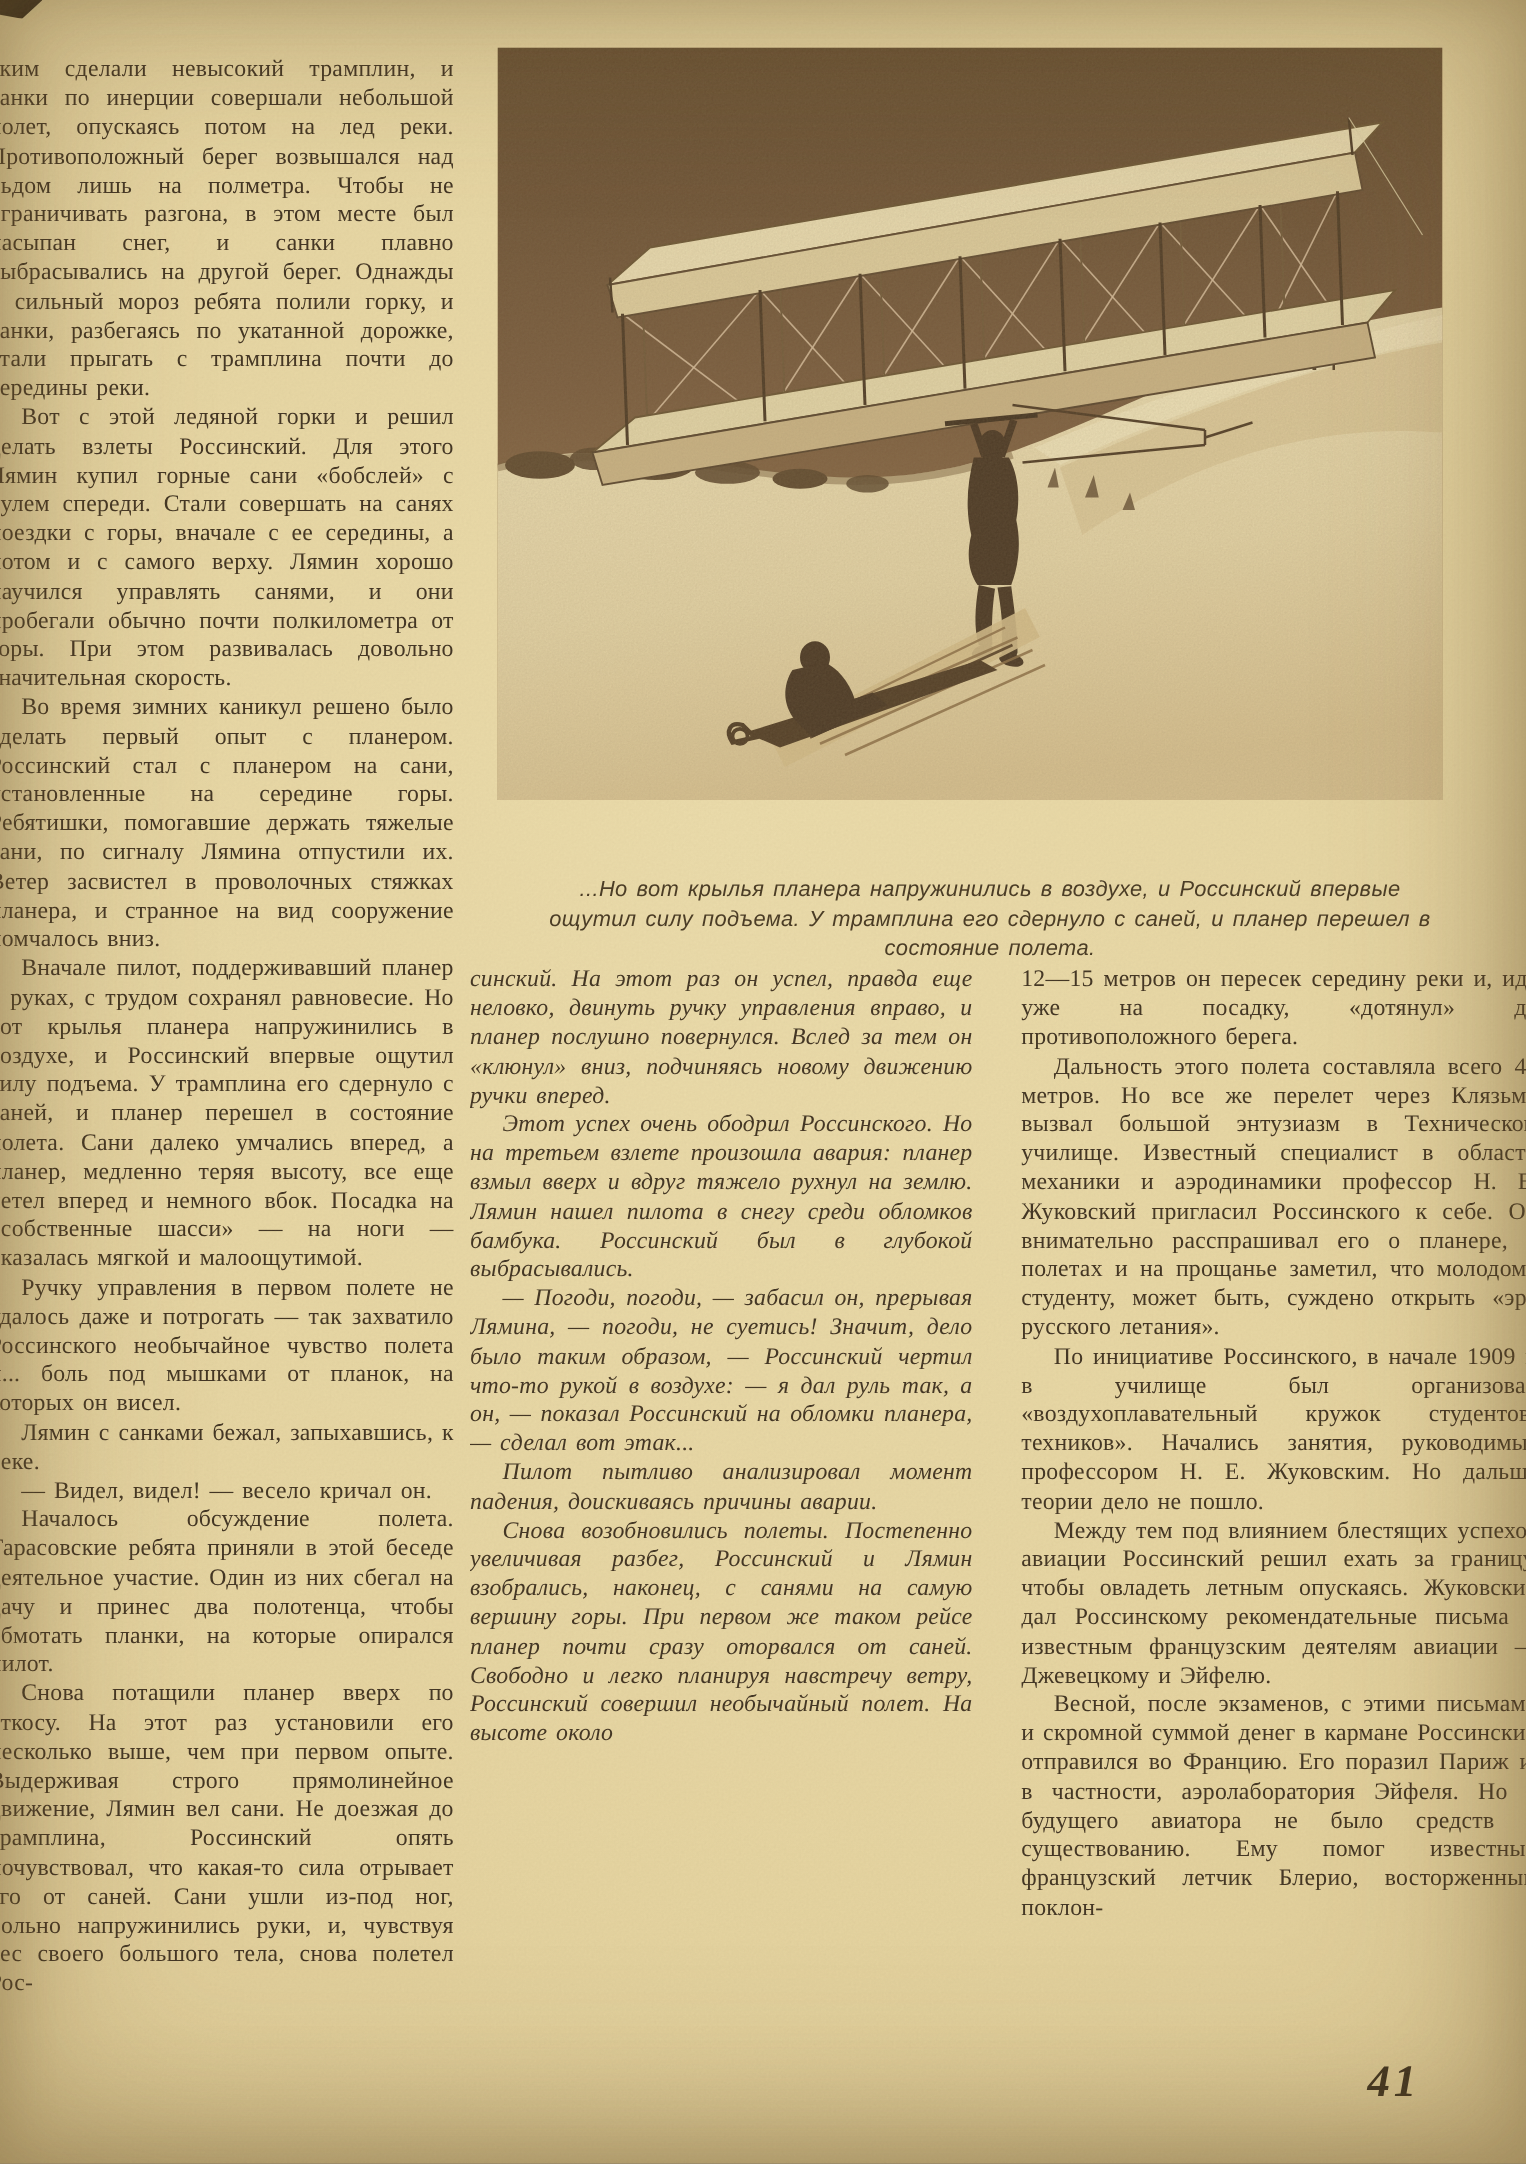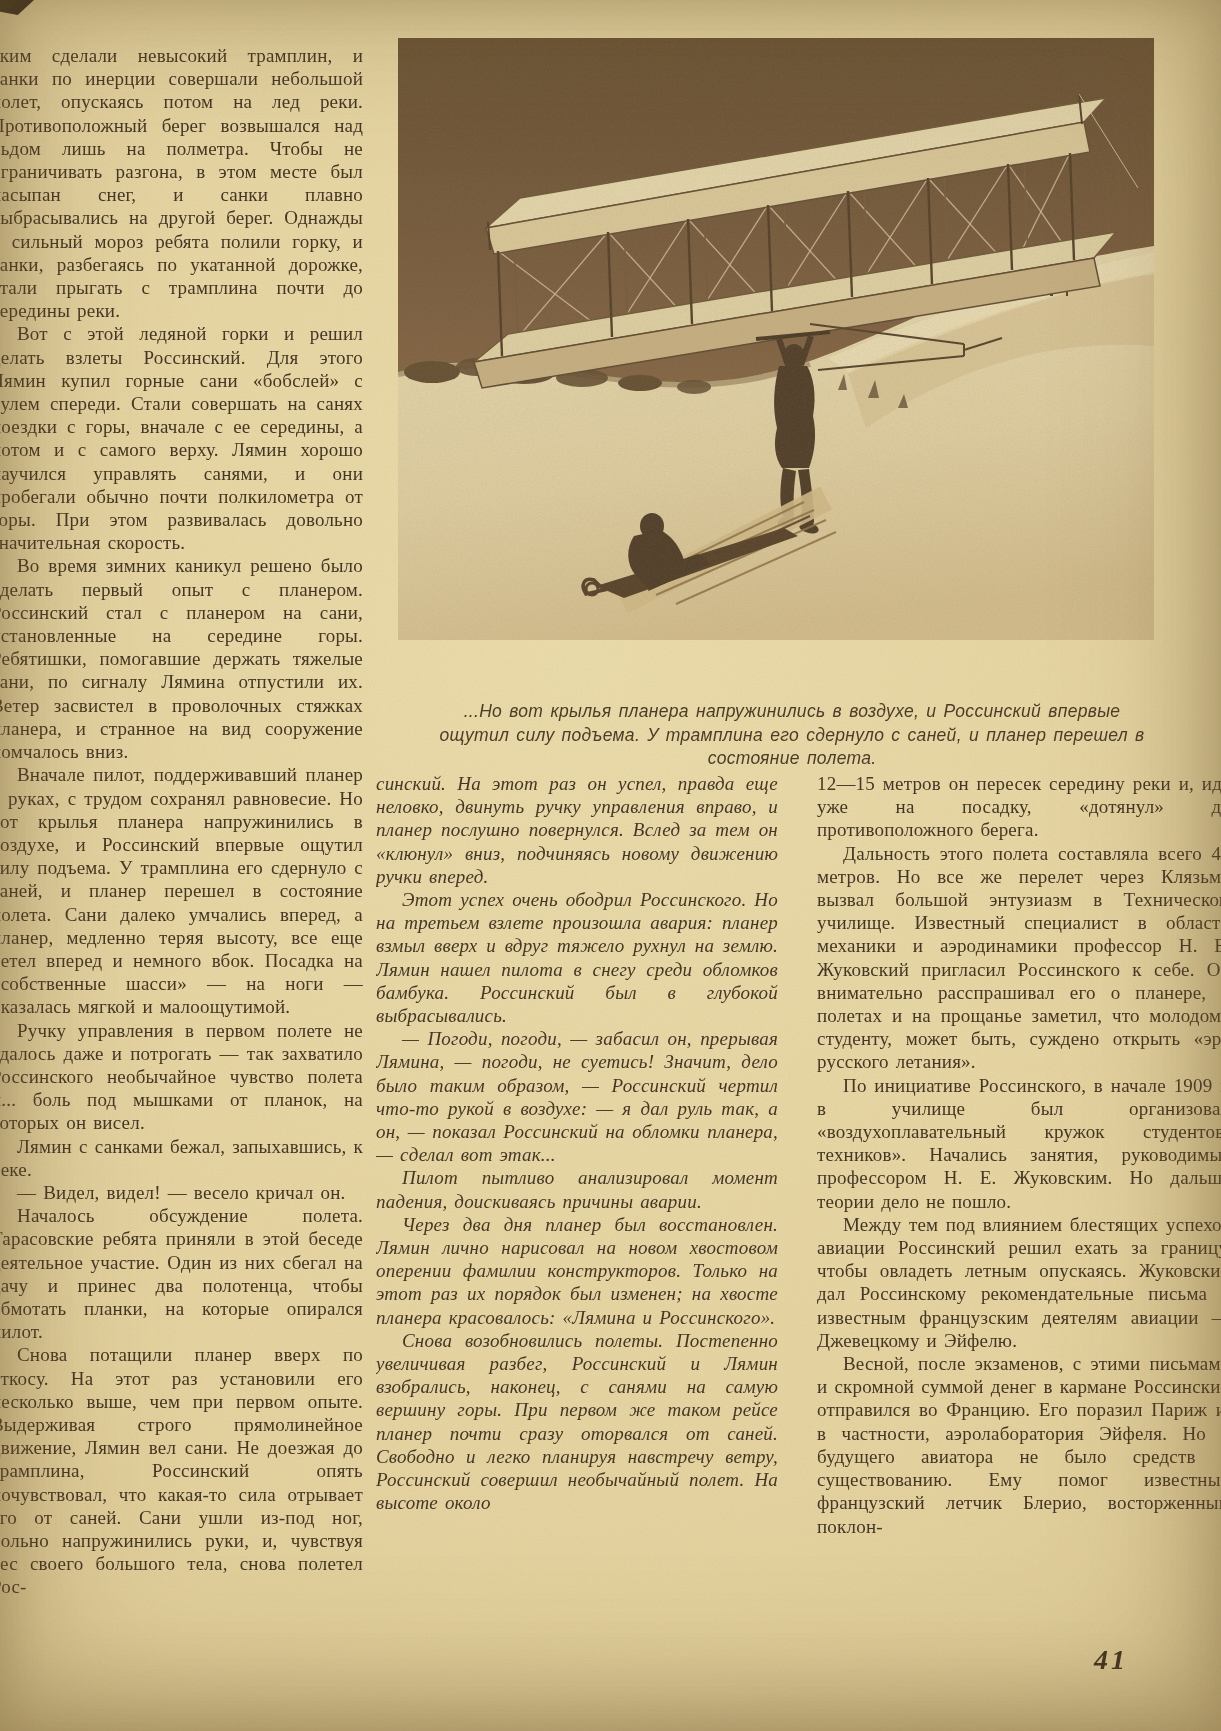--- a/index.html
+++ b/index.html
@@ -29,21 +29,21 @@
     text-align:center;
     font-family:"Liberation Sans", sans-serif;
     font-weight:400; font-style:italic;
     font-size:17.5px; line-height:23.5px; letter-spacing:.3px; word-spacing:2px;
     color:#42341f;
   }
   .page-number{
     position:absolute; left:1094px; top:1644px;
     font-family:"Liberation Serif", serif;
     font-weight:700; font-style:italic;
-    font-size:28px; letter-spacing:3px; color:#362a19;
+    font-size:36px; letter-spacing:3px; color:#362a19;
   }
   .corner-notch{
     position:absolute; left:0; top:0; width:34px; height:15px;
     background:#241b10;
     clip-path:polygon(0 0, 100% 0, 52% 100%, 0 78%);
   }
   .noise, .vignette{position:absolute; left:0; top:0; pointer-events:none;}
   .vignette{
     width:1221px; height:1731px;
     box-shadow:
@@ -209,21 +209,20 @@
     </svg>
   </div>
 
   <div class="caption">...Но вот крылья планера напружинились в воздухе, и Россинский впервые ощутил силу подъема. У трамплина его сдернуло с саней, и планер перешел в состояние полета.</div>
 
   <div class="col col-mid">
     <p class="cont">синский. На этот раз он успел, правда еще неловко, двинуть ручку управления вправо, и планер послушно повернулся. Вслед за тем он «клюнул» вниз, подчиняясь новому движению ручки вперед.</p>
     <p>Этот успех очень ободрил Россинского. Но на третьем взлете произошла авария: планер взмыл вверх и вдруг тяжело рухнул на землю. Лямин нашел пилота в снегу среди обломков бамбука. Россинский был в глубокой выбрасывались.</p>
     <p>— Погоди, погоди, — забасил он, прерывая Лямина, — погоди, не суетись! Значит, дело было таким образом, — Россинский чертил что-то рукой в воздухе: — я дал руль так, а он, — показал Россинский на обломки планера, — сделал вот этак...</p>
     <p>Пилот пытливо анализировал момент падения, доискиваясь причины аварии.</p>
-    <p>Через два дня планер был восстановлен. Лямин лично нарисовал на новом хвостовом оперении фамилии конструкторов. Только на этот раз их порядок был изменен; на хвосте планера красовалось: «Лямина и Россинского».</p>
     <p>Снова возобновились полеты. Постепенно увеличивая разбег, Россинский и Лямин взобрались, наконец, с санями на самую вершину горы. При первом же таком рейсе планер почти сразу оторвался от саней. Свободно и легко планируя навстречу ветру, Россинский совершил необычайный полет. На высоте около</p>
   </div>
 
   <div class="col col-right">
     <p class="cont">12—15 метров он пересек середину реки и, идя уже на посадку, «дотянул» до противоположного берега.</p>
     <p>Дальность этого полета составляла всего 40 метров. Но все же перелет через Клязьму вызвал большой энтузиазм в Техническом училище. Известный специалист в области механики и аэродинамики профессор Н. Е. Жуковский пригласил Россинского к себе. Он внимательно расспрашивал его о планере, о полетах и на прощанье заметил, что молодому студенту, может быть, суждено открыть «эру русского летания».</p>
     <p>По инициативе Россинского, в начале 1909 г. в училище был организован «воздухоплавательный кружок студентов-техников». Начались занятия, руководимые профессором Н. Е. Жуковским. Но дальше теории дело не пошло.</p>
     <p>Между тем под влиянием блестящих успехов авиации Россинский решил ехать за границу, чтобы овладеть летным опускаясь. Жуковский дал Россинскому рекомендательные письма к известным французским деятелям авиации — Джевецкому и Эйфелю.</p>
     <p>Весной, после экзаменов, с этими письмами и скромной суммой денег в кармане Россинский отправился во Францию. Его поразил Париж и, в частности, аэролаборатория Эйфеля. Но у будущего авиатора не было средств к существованию. Ему помог известный французский летчик Блерио, восторженным поклон-</p>
   </div>

